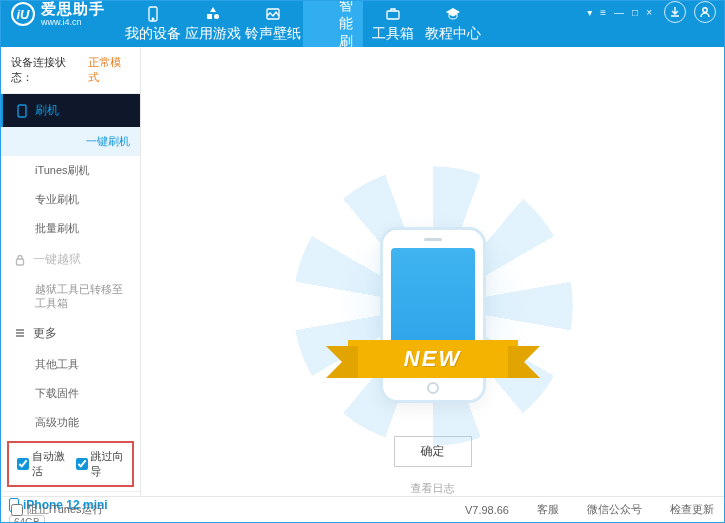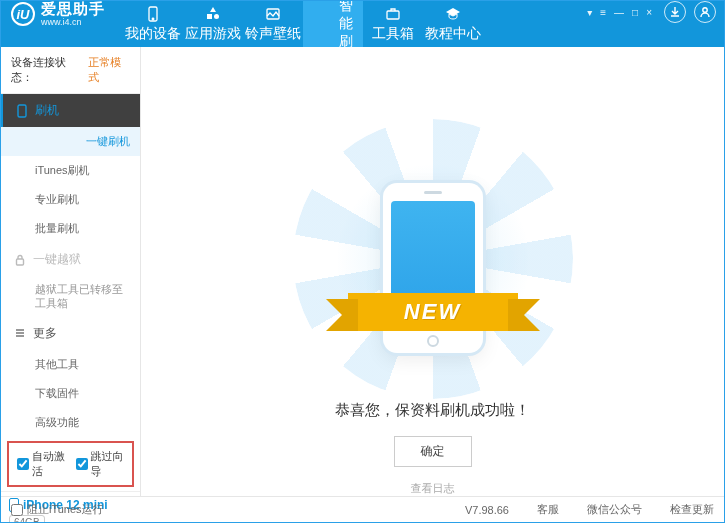--- a/index.html
+++ b/index.html
@@ -21,21 +21,21 @@
   .circlebtn { width: 22px; height:22px; border:1.5px solid rgba(255,255,255,.8); border-radius:50%; display:flex; align-items:center; justify-content:center; color:#fff; cursor:pointer; }
 
   
   .body { display:flex; height: calc(100% - 46px - 26px); }
 
   
   .sidebar { width: 140px; border-right: 1px solid #e6e6e6; display:flex; flex-direction:column; }
   .statusbar { padding: 8px 10px; font-size: 11px; border-bottom: 1px solid #eee; display:flex; align-items:center; gap:4px;}
   .statusbar .mode { color: #e67e22; }
   .sb-section-header { display:flex; align-items:center; gap:6px; padding: 8px 12px; color:#555; font-size:12px; }
-  .sb-section-header.active { color:#1296db; border-left: 2px solid #1296db; background:#404040; }
+  .sb-section-header.active { color:#1296db; border-left: 2px solid #1296db; background:#0f172a; }
   .sb-section-header .sicon { width:14px; height:14px; display:flex; align-items:center; justify-content:center;}
   .sb-items .sb-item { padding: 7px 10px 7px 34px; font-size: 11px; color:#666; cursor:pointer; }
   .sb-items .sb-item.selected { background:#e9f5fd; color:#1296db;text-align:right; }
   .sb-note { padding: 6px 10px 6px 34px; font-size:11px; color:#999; line-height:1.3; }
   .sb-checkrow { padding: 6px 8px; display:flex; gap:10px; font-size:11px; color:#444; border: 2px solid #d9534f; margin: 4px 6px 4px 6px;}
   .sb-checkrow label { display:flex; align-items:center; gap:3px; }
   .sb-checkrow input { accent-color:#1296db; width:12px; height:12px;}
   .device { padding: 6px 8px 10px 8px; border-top:1px solid #eee; }
   .device .dname { color:#1296db; font-weight:bold; font-size:12px; display:flex; align-items:center; gap:4px;}
   .device .dname .phoneicon { width:10px; height:14px; border:1.5px solid #1296db; border-radius:2px; }
@@ -246,21 +246,20 @@
         <div class="phone-speaker"></div>
         <div class="phone-screen"></div>
         <div class="phone-home"></div>
       </div>
       <div class="ribbon">
         <div class="ribbon-band">
             <span class="ribbon-text">NEW</span>
           </div>
       </div>
     </div>
-    <div class="msg">恭喜您，保资料刷机成功啦！</div>
     <button class="okbtn">确定</button>
     <div class="loglink">查看日志</div>
   </div>
 
 </div>
 
 <div class="footer">
   <label>
     <input type="checkbox" style="">
     <span>阻止iTunes运行</span>

